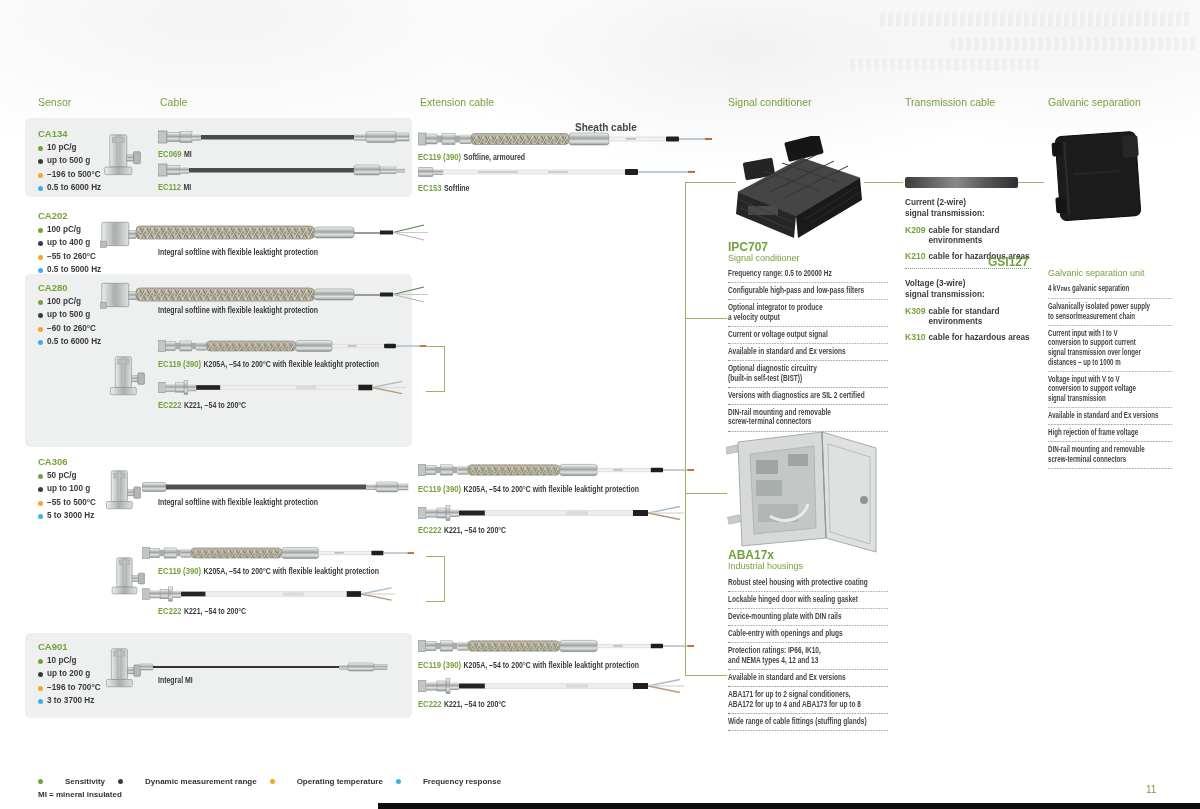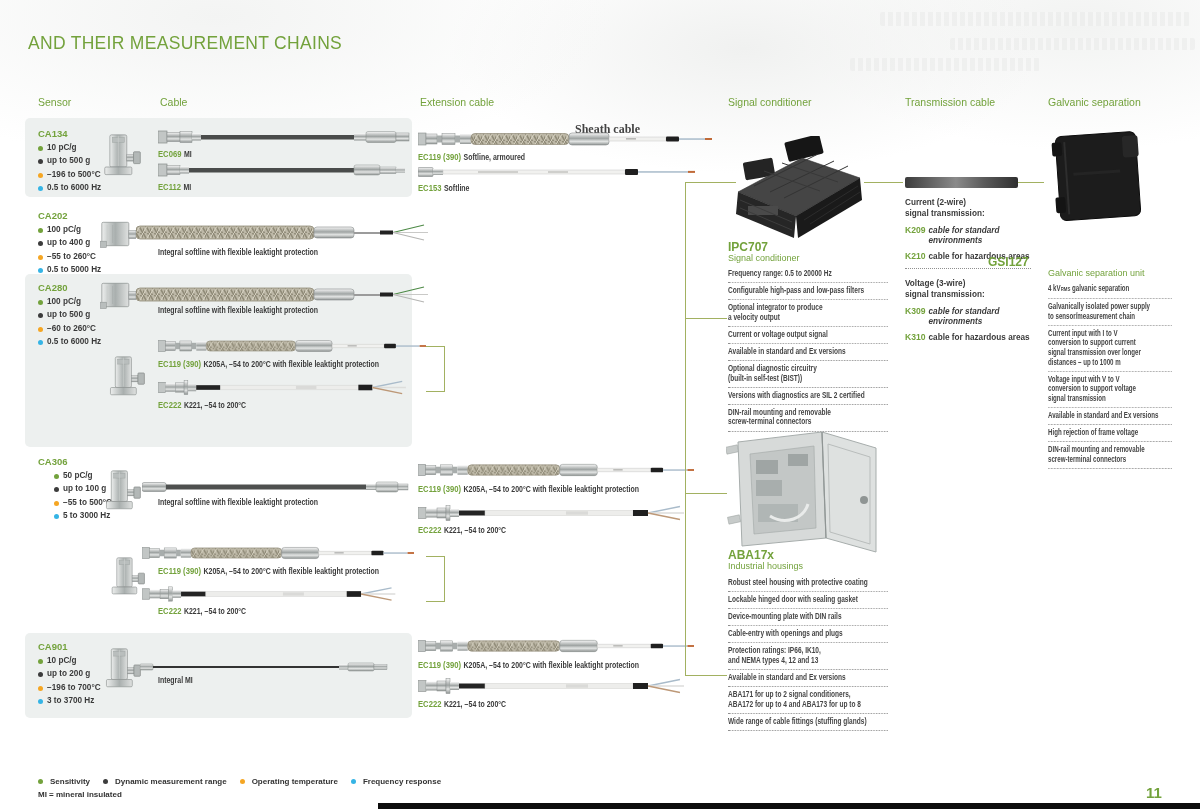--- a/index.html
+++ b/index.html
@@ -33,29 +33,29 @@
   .feat{font-size:8.2px;font-weight:bold;color:#454545;line-height:9.6px;padding:3px 0 3.5px 0;
         border-bottom:1px dotted #8f8f8f;white-space:pre-line;}
   .feat .sub{font-size:5.8px;}
   .cl{position:absolute;background:var(--line);}
   .tick{position:absolute;background:#8a8a8a;}
   .khead{font-size:8.2px;font-weight:bold;color:var(--dark);white-space:pre-line;line-height:10.5px;
          margin-bottom:7px;}
   .k-row{display:flex;gap:3px;margin-bottom:6px;font-size:8.2px;font-weight:bold;color:var(--dark);
          line-height:9.8px;}
   .k-row .code{color:var(--green);font-size:8.6px;flex:0 0 auto;text-align:right;}
-  .dw1{width:80px;font-style:italic;} 
+  .dw1{width:80px;} 
   .ksep{border-top:1px dotted #8f8f8f;margin:7px 0 10px 0;width:126px;}
-  .sheath{position:absolute;font-size:12px;font-weight:bold;color:#444;font-family:Liberation Serif, serif;}
+  .sheath{position:absolute;font-size:10px;font-weight:bold;color:#444;}
   .kbar{position:absolute;height:11px;border-radius:2px;
         background:linear-gradient(90deg,#3c3c3c,#8a8a8a 45%,#5a5a5a 70%,#2f2f2f);}
   .legend{position:absolute;display:flex;gap:13px;font-size:8px;font-weight:bold;color:#333;align-items:center;}
-  .litem{display:flex;gap:7px;align-items:center;}
+  .litem{display:flex;gap:22px;align-items:center;}
   .note{position:absolute;font-size:8px;font-weight:bold;color:#333;}
-  .pagenum{position:absolute;font-size:15px;font-weight:bold;color:var(--green);}
+  .pagenum{position:absolute;font-size:10px;font-weight:normal;color:var(--green);}
   .blackbar{position:absolute;background:#0d0d0d;}
 </style>
 </head>
 <body>
 
 <div class="page">
   <div class="bgtex"></div>
   <div class="wm" style="left:880px;top:12px;width:310px;height:14px"></div>
   <div class="wm" style="left:950px;top:38px;width:245px;height:12px"></div>
   <div class="wm" style="left:850px;top:58px;width:190px;height:13px"></div>
@@ -206,21 +206,20 @@
         <rect x="2" y="10" width="10" height="14" rx="2" fill="#141414"></rect>
         <rect x="2" y="66" width="10" height="16" rx="2" fill="#141414"></rect>
         <rect x="74" y="8" width="16" height="22" rx="3" fill="#272727"></rect>
         <path d="M15 10 L15 84" stroke="#2e2e2e" stroke-width="2" fill="none"></path>
         <rect x="22" y="42" width="48" height="3" fill="#242424"></rect>
       </symbol>
     </defs>
   </svg>
 
   <div class="title">
-    <div>AND THEIR MEASUREMENT CHAINS</div>
   </div>
 
   <div class="hdr" style="left:38px;top:96px">Sensor</div>
   <div class="hdr" style="left:160px;top:96px">Cable</div>
   <div class="hdr" style="left:420px;top:96px">Extension cable</div>
   <div class="hdr" style="left:728px;top:96px">Signal conditioner</div>
   <div class="hdr" style="left:905px;top:96px">Transmission cable</div>
   <div class="hdr" style="left:1048px;top:96px">Galvanic separation</div>
 
   <div class="panel" style="left:25px;top:118px;width:387px;height:79px"></div>
@@ -317,21 +316,21 @@
   <svg class="img" style="left:104px;top:354px" width="42" height="46">
       <use href="#acc"></use>
     </svg>
   <div class="clbl" style="left:158px;top:359px"><span class="code">EC119 (390)</span><span>K205A, −54 to 200°C with flexible leaktight protection</span></div>
   <svg class="img" style="left:158px;top:377px" width="274" height="21">
       <use href="#ec222ext"></use>
     </svg>
   <div class="clbl" style="left:158px;top:400px"><span class="code">EC222</span><span>K221, −54 to 200°C</span></div>
 
   <div class="scode" style="left:38px;top:456px">CA306</div>
-  <div class="specs" style="left:54px;top:472px">
+  <div class="specs" style="left:38px;top:472px">
     <div class="spec">
         <i class="dot d-sens"></i>
         <span>50 pC/g</span>
       </div>
     <div class="spec">
         <i class="dot d-dyn"></i>
         <span>up to 100 g</span>
       </div>
     <div class="spec">
         <i class="dot d-temp"></i>

